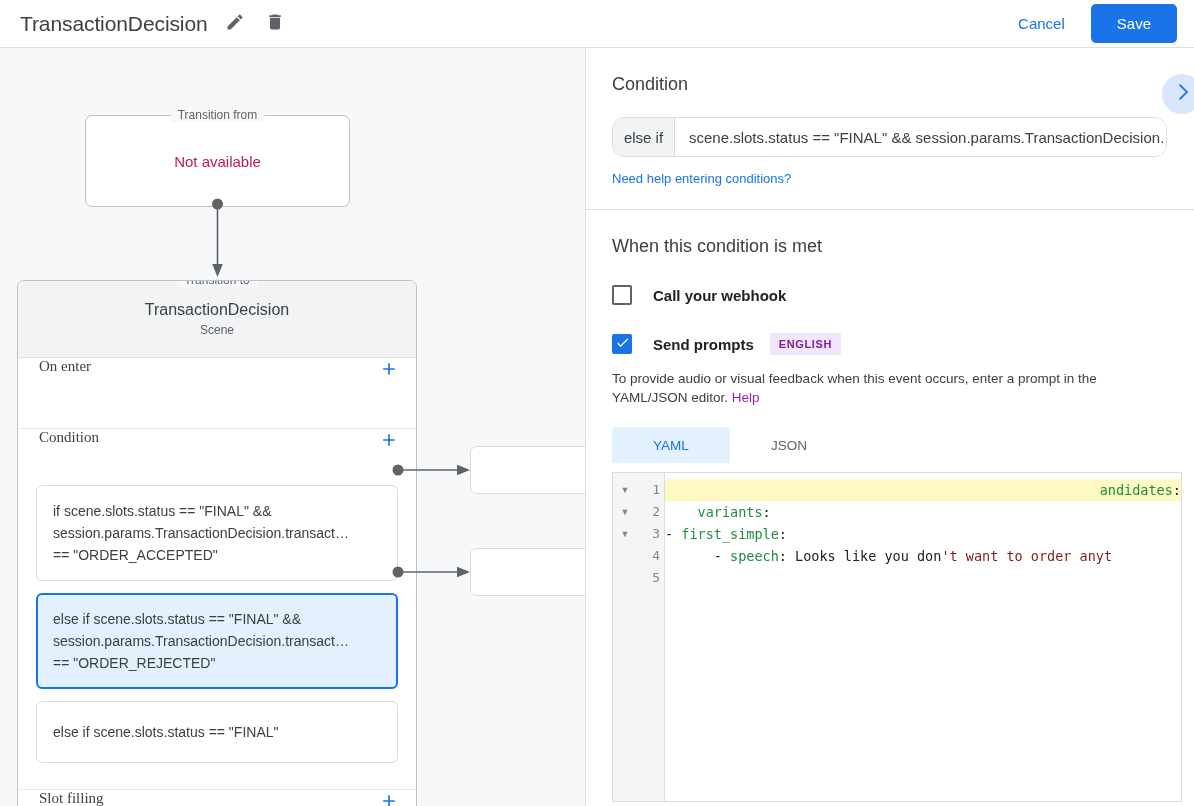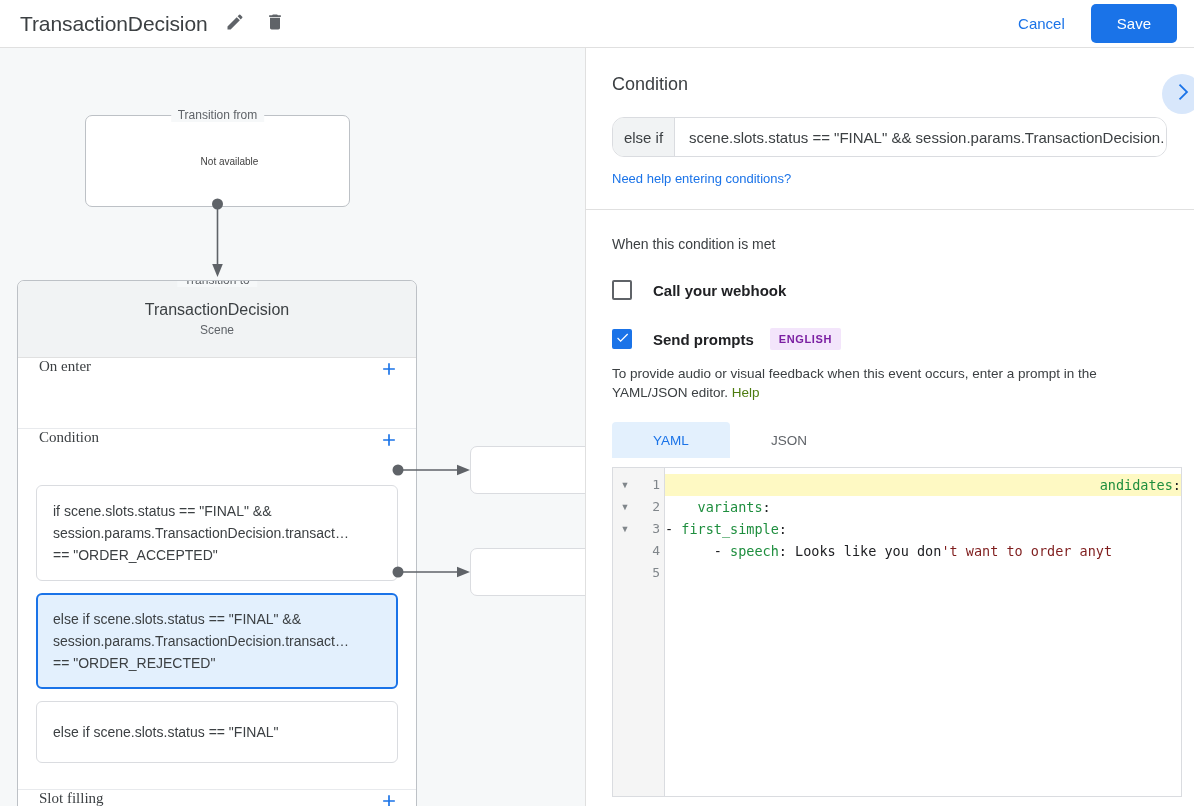--- a/index.html
+++ b/index.html
@@ -72,24 +72,24 @@
     font-size: 12px;
     color: #5f6368;
     white-space: nowrap;
   }
 
   .tfrom-box {
     left: 85px; top: 23px;
     width: 265px; height: 92px;
   }
   .tfrom-text {
-    position: absolute; top: 0; left: 12px;
+    position: absolute; top: 0; left: 0;
     width: 100%; height: 100%;
     display: flex; align-items: center; justify-content: center;
-    font-size: 10px; color: #404040;
+    font-size: 15px; color: #be185d;
   }
 
   .connector {
     position: absolute;
     left: 211px; top: 150px;
     width: 13px; height: 80px;
   }
 
   .tto-box {
     left: 17px; top: 188px;
@@ -230,21 +230,21 @@
   .help-link {
     display: inline-block;
     margin-top: 14px;
     font-size: 13px;
     color: #1a73e8;
     text-decoration: none;
     cursor: pointer;
   }
 
   .rp-met-section { padding: 26px 26px 0 26px; }
-  .met-title { font-size: 14px; color: #3c4043; }
+  .met-title { font-size: 18px; color: #3c4043; }
 
   .cb-row { display: flex; align-items: center; margin-top: 28px; }
   .cb {
     width: 20px; height: 20px;
     border: 2px solid #5f6368;
     border-radius: 2px;
     background: #ffffff;
     cursor: pointer;
     flex-shrink: 0;
   }
@@ -269,21 +269,21 @@
     border-radius: 2px;
     font-weight: bold;
   }
   .desc-text {
     margin-top: 14px;
     font-size: 13.5px;
     line-height: 19px;
     color: #3c4043;
     max-width: 553px;
   }
-  .desc-text a { color: #4d7c0f; text-decoration: none; cursor: pointer; }
+  .desc-text a { color: #a21caf; text-decoration: none; cursor: pointer; }
 
   
   .tabs { display: flex; margin-top: 20px; }
   .tab {
     width: 118px; height: 36px;
     display: flex; align-items: center; justify-content: center;
     font-size: 13.5px;
     color: #5f6368;
     cursor: pointer;
     border-radius: 4px 4px 0 0;

